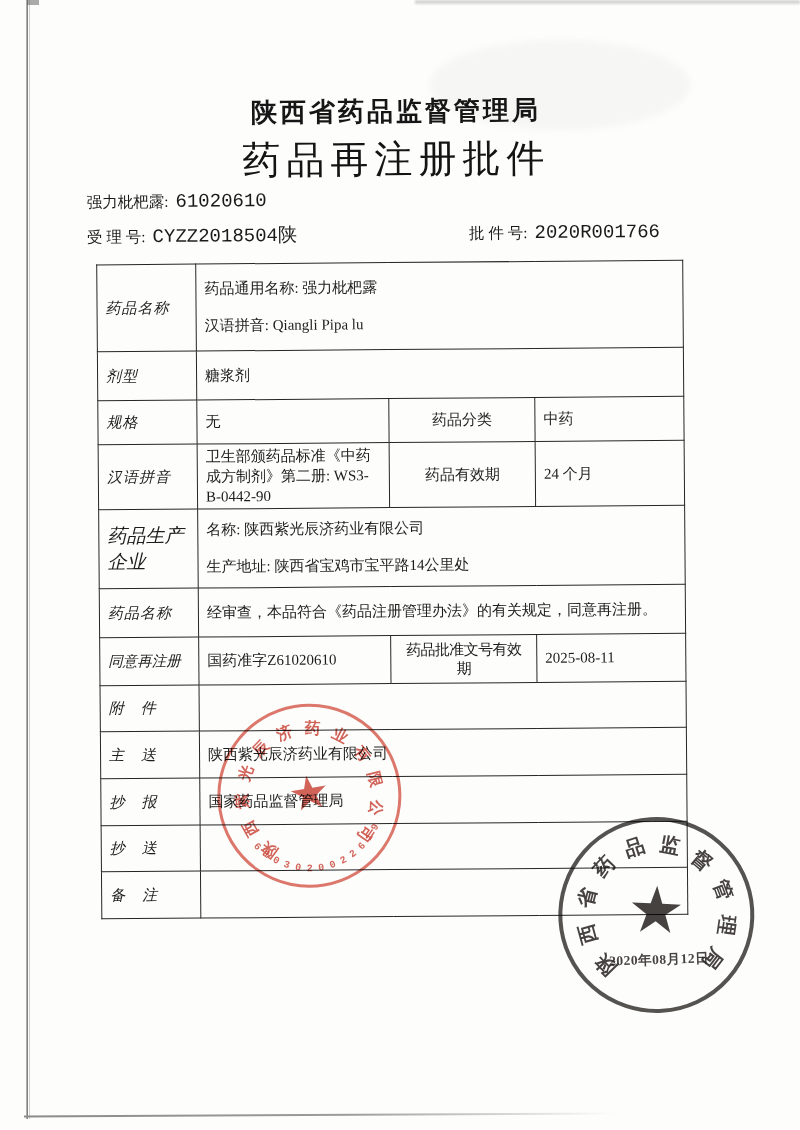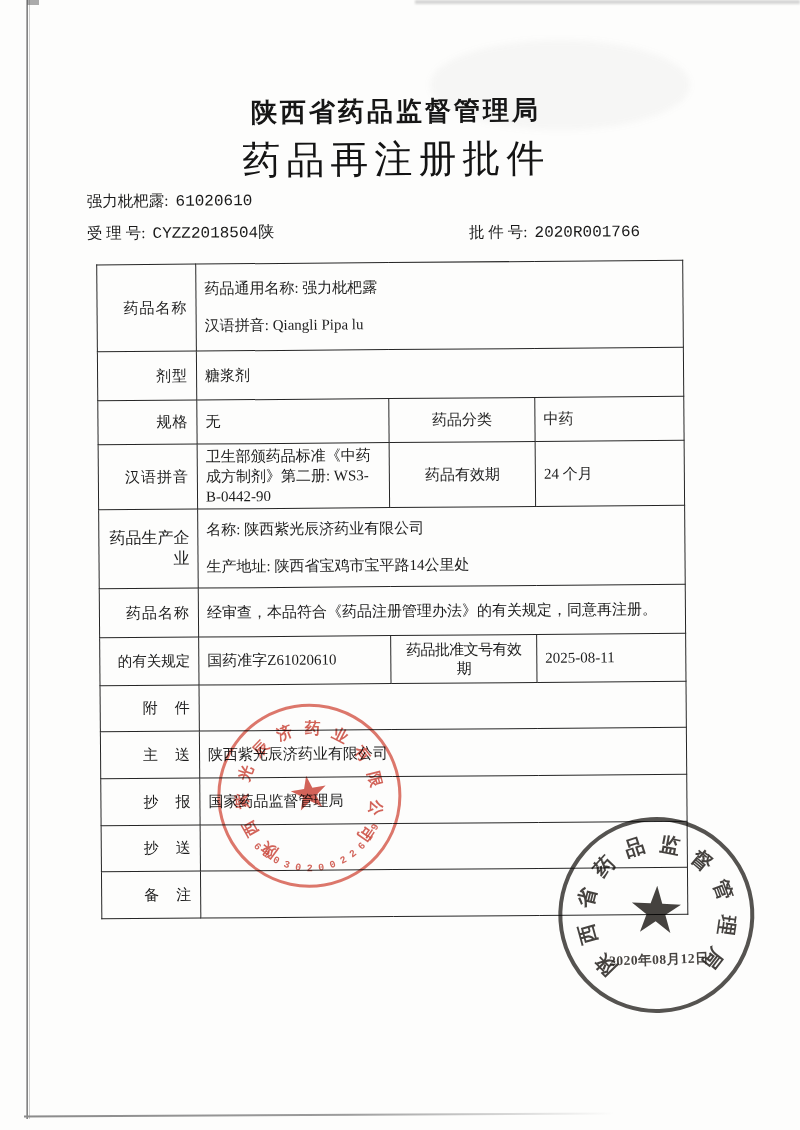--- a/index.html
+++ b/index.html
@@ -44,35 +44,35 @@
   .org-title{
     position:absolute;top:94px;left:0;width:800px;text-align:center;
     font-family:"Liberation Sans", sans-serif;
     font-size:26px;font-weight:bold;letter-spacing:3px;color:#161616;
   }
   .doc-title{
     position:absolute;top:134px;left:0;width:800px;text-align:center;
     font-size:38px;font-weight:500;letter-spacing:6px;color:#141414;
   }
   .meta{position:absolute;font-size:15.5px;color:#1a1a1a;white-space:nowrap;}
-  .meta .val{font-family:"Liberation Mono", monospace;font-size:16px;margin-left:7px;}
+  .meta .val{font-family:"Liberation Mono", monospace;font-size:19px;margin-left:7px;}
   .meta-original{left:90px;top:189px;}
   .meta-acceptance{left:90px;top:221px;}
   .meta-approvalno{left:472px;top:223px;}
   
   table.doc{
     position:absolute;left:99px;top:262px;width:586px;
     border-collapse:collapse;table-layout:fixed;
   }
   table.doc td{
     border:1.5px solid #262626;
     font-size:15px;padding:2px 8px;vertical-align:middle;
     overflow:hidden;
   }
-  td.lab{text-align:right;letter-spacing:1px;padding:2px 3px;}
+  td.lab{text-align:left;letter-spacing:1px;padding:2px 3px;font-style:italic;}
   td.lab2{text-align:center;padding:2px 3px;}
   .tight{font-size:14px;letter-spacing:-0.6px;}
   .twoline div{line-height:37px;}
   .std{font-size:14.5px;line-height:20px;padding:2px 5px;}
   tr.r1{height:87px}tr.r2{height:49px}tr.r3{height:44px}tr.r4{height:63px}
   tr.r5{height:79px}tr.r6{height:49px}tr.r7{height:48px}tr.r8{height:46px}
   tr.r9{height:47px}tr.r10{height:47px}tr.r11{height:46px}tr.r12{height:47px}
   
   .stamp{position:absolute;border-radius:50%;mix-blend-mode:multiply;}
   .stamp .arc-char{position:absolute;left:50%;top:50%;white-space:pre;}
@@ -153,32 +153,32 @@
       <td class="lab2">药品分类</td>
       <td>中药</td>
     </tr>
     <tr class="r4">
       <td class="lab">汉语拼音</td>
       <td class="std">卫生部颁药品标准《中药成方制剂》第二册: WS3-B-0442-90</td>
       <td class="lab2">药品有效期</td>
       <td>24 个月</td>
     </tr>
     <tr class="r5">
-      <td class="lab" style="letter-spacing:0;font-size:16px;">药品生产企业</td>
+      <td class="lab" style="letter-spacing:0;font-size:19px;">药品生产企业</td>
       <td colspan="3" class="twoline">
         <div>名称: 陕西紫光辰济药业有限公司</div>
         <div>生产地址: 陕西省宝鸡市宝平路14公里处</div>
       </td>
     </tr>
     <tr class="r6">
       <td class="lab">药品名称</td>
       <td colspan="3">经审查，本品符合《药品注册管理办法》的有关规定，同意再注册。</td>
     </tr>
     <tr class="r7">
-      <td class="lab" style="letter-spacing:0;font-size:14.5px;">的有关规定</td>
+      <td class="lab" style="letter-spacing:0;font-size:14.5px;">同意再注册</td>
       <td>国药准字Z61020610</td>
       <td class="lab2 tight">药品批准文号有效期</td>
       <td>2025-08-11</td>
     </tr>
     <tr class="r8">
       <td class="lab">附　件</td>
       <td colspan="3"></td>
     </tr>
     <tr class="r9">
       <td class="lab">主　送</td>

